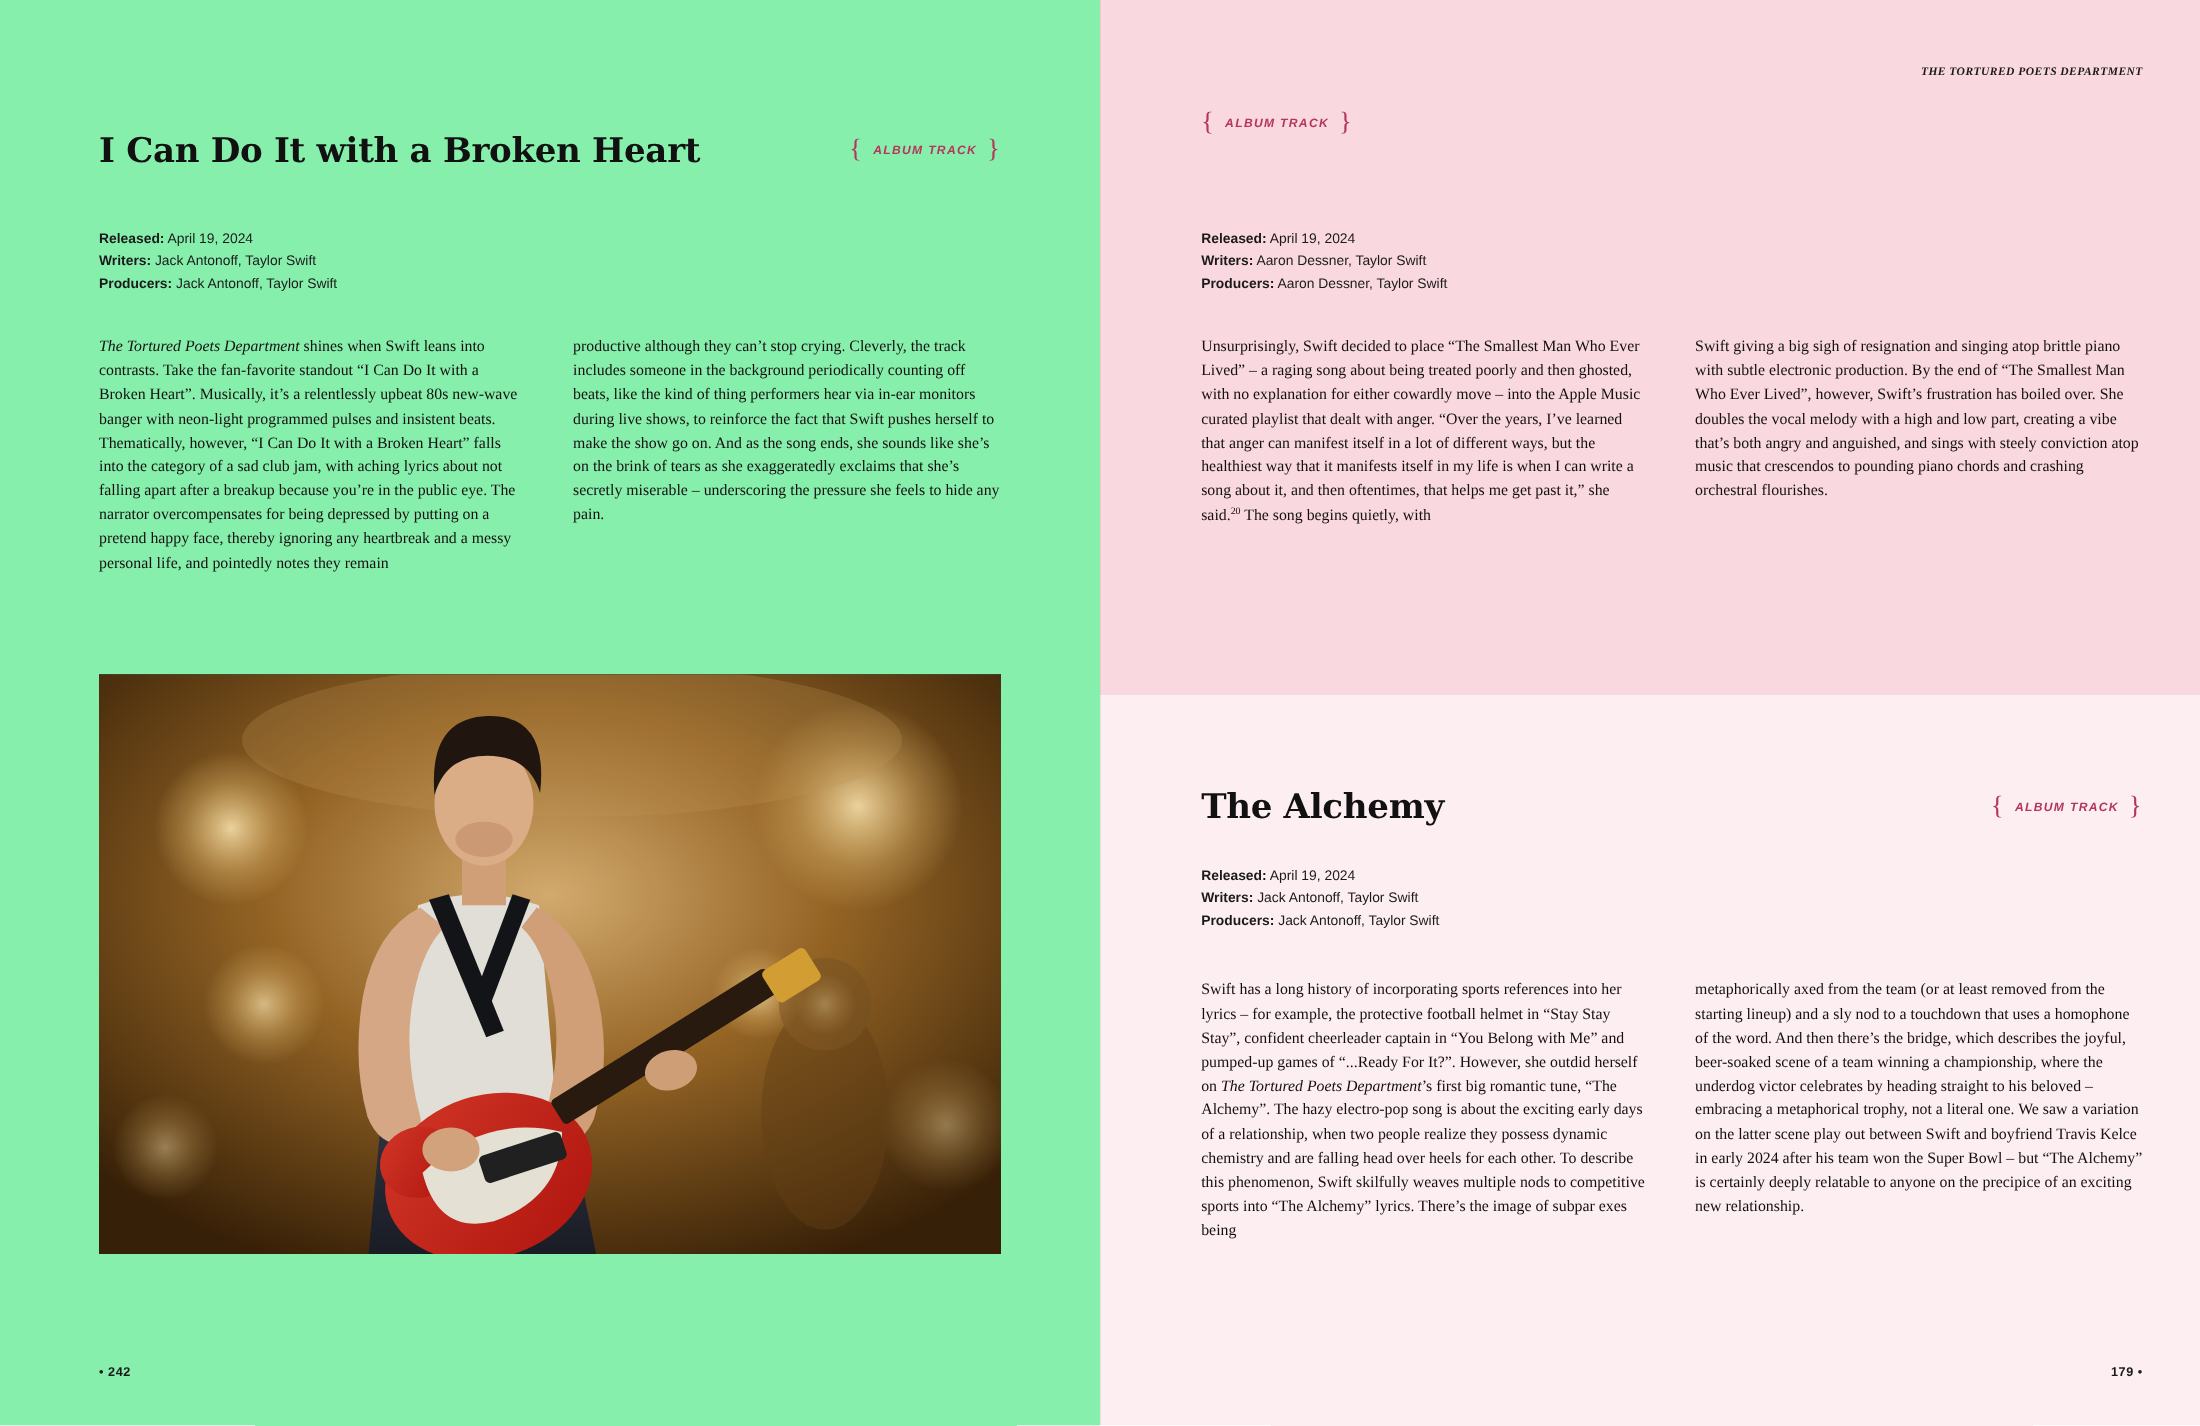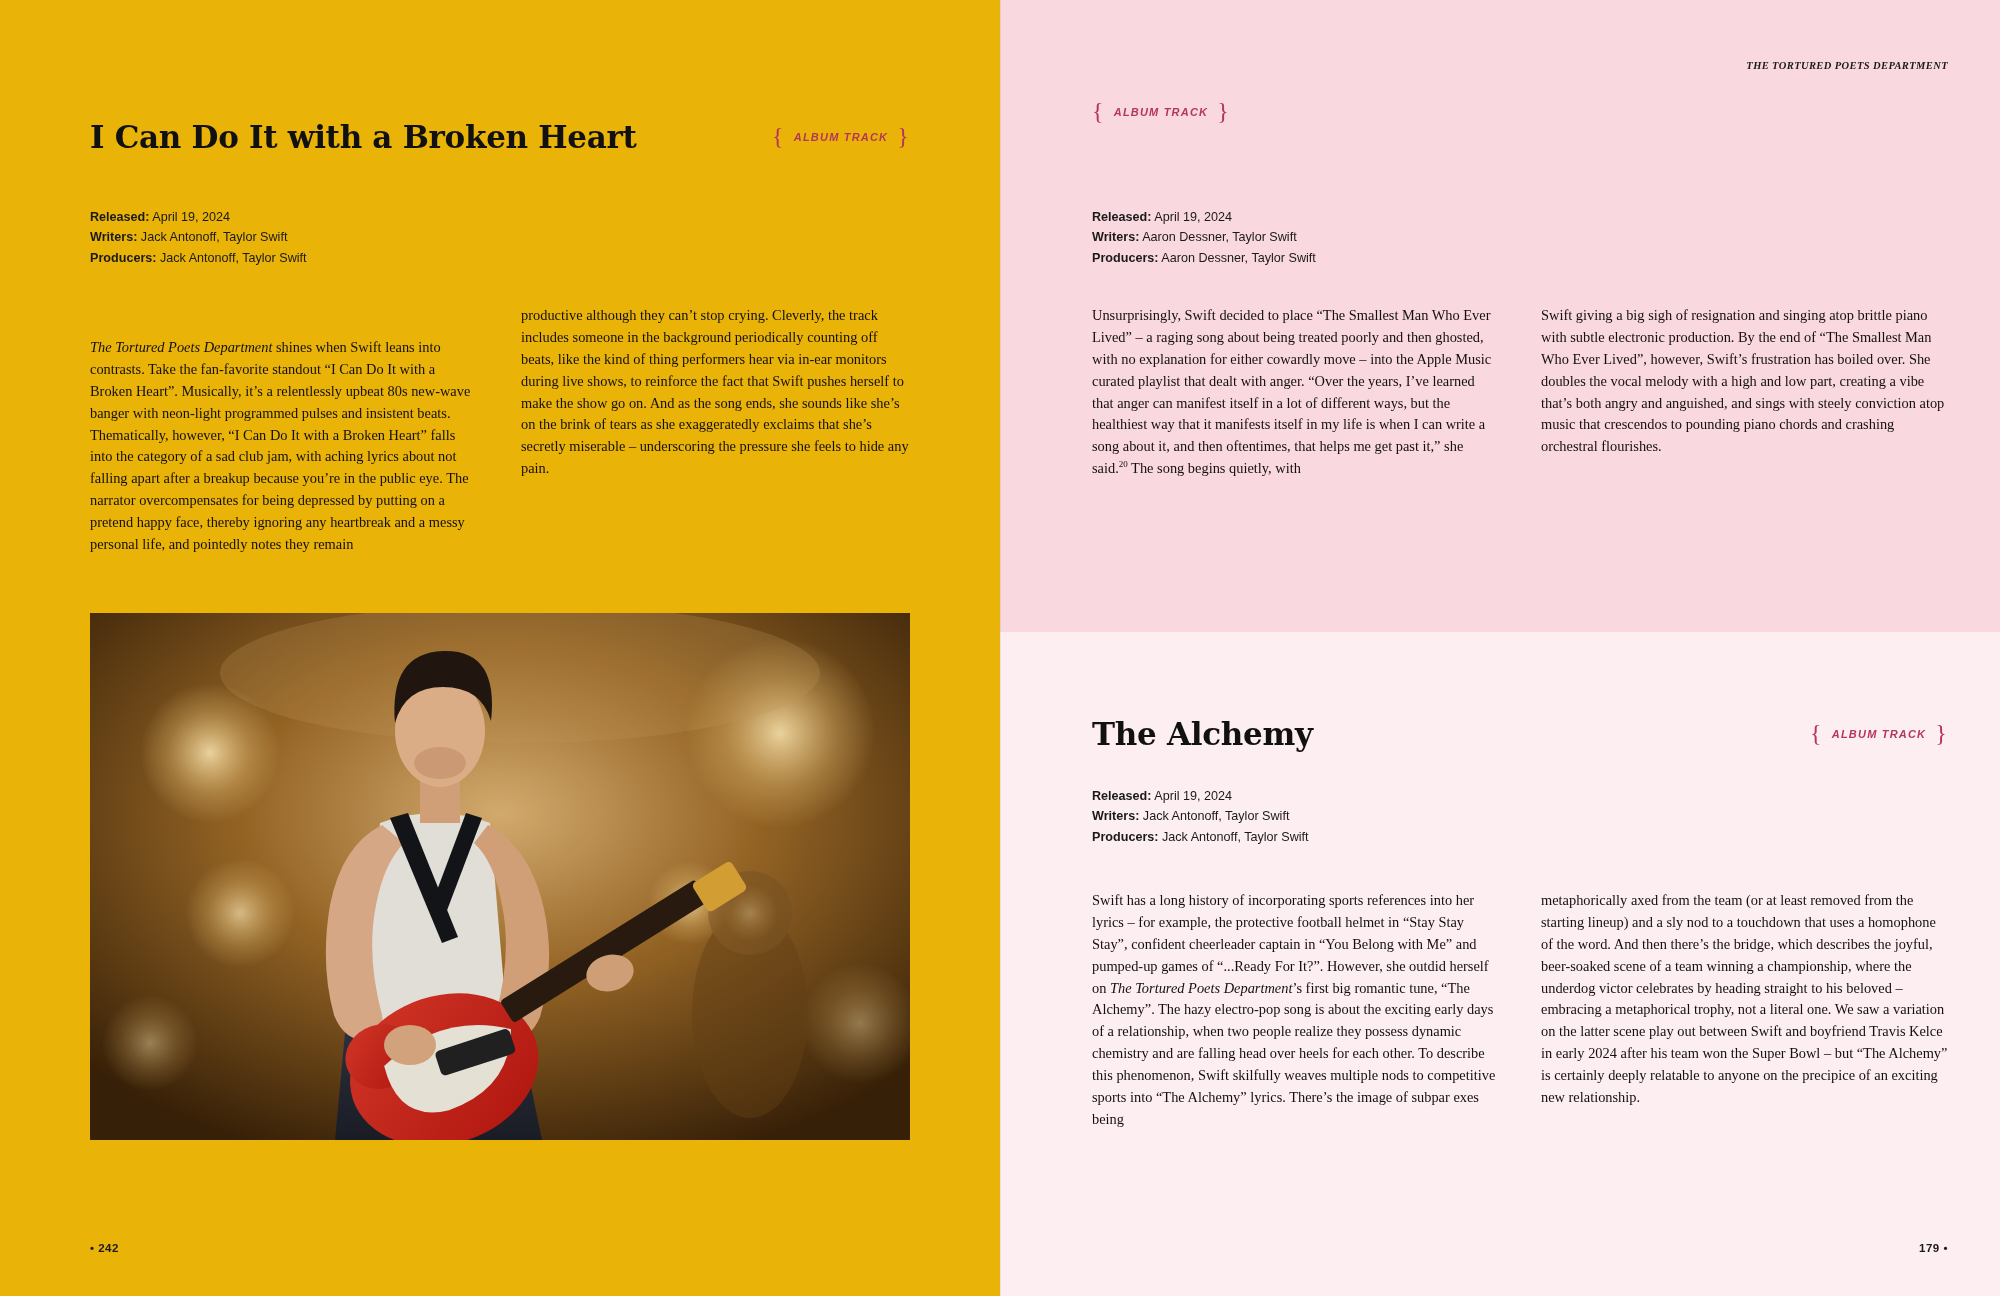--- a/index.html
+++ b/index.html
@@ -18,21 +18,21 @@
     width: 2000px;
     height: 1296px;
     display: flex;
   }
 
   
   .page-left {
     position: relative;
     width: 1000px;
     height: 1296px;
-    background: #eab308;
+    background: #86efac;
     box-sizing: border-box;
   }
   
   .page-right {
     position: relative;
     width: 1000px;
     height: 1296px;
     background: #ffffff;
     box-sizing: border-box;
   }
@@ -209,21 +209,21 @@
         <b>Writers:</b>
         <span>Jack Antonoff, Taylor Swift</span>
       </div>
       <div>
         <b>Producers:</b>
         <span>Jack Antonoff, Taylor Swift</span>
       </div>
     </div>
 
     <div class="cols" style="left:90px; top:305px; width:820px;">
-      <div class="col" style="width:389px;margin-top:32px;">
+      <div class="col" style="width:389px;">
         <p><em>The Tortured Poets Department</em><span> shines when Swift leans into contrasts. Take the fan-favorite standout “I Can Do It with a Broken Heart”. Musically, it’s a relentlessly upbeat 80s new-wave banger with neon-light programmed pulses and insistent beats. Thematically, however, “I Can Do It with a Broken Heart” falls into the category of a sad club jam, with aching lyrics about not falling apart after a breakup because you’re in the public eye. The narrator overcompensates for being depressed by putting on a pretend happy face, thereby ignoring any heartbreak and a messy personal life, and pointedly notes they remain</span></p>
       </div>
       <div class="col" style="width:389px;">
         <p>productive although they can’t stop crying. Cleverly, the track includes someone in the background periodically counting off beats, like the kind of thing performers hear via in-ear monitors during live shows, to reinforce the fact that Swift pushes herself to make the show go on. And as the song ends, she sounds like she’s on the brink of tears as she exaggeratedly exclaims that she’s secretly miserable – underscoring the pressure she feels to hide any pain.</p>
       </div>
     </div>
 
     <div class="photo">
       <svg width="820" height="527" viewBox="0 0 820 527" xmlns="http://www.w3.org/2000/svg">
         <defs>

